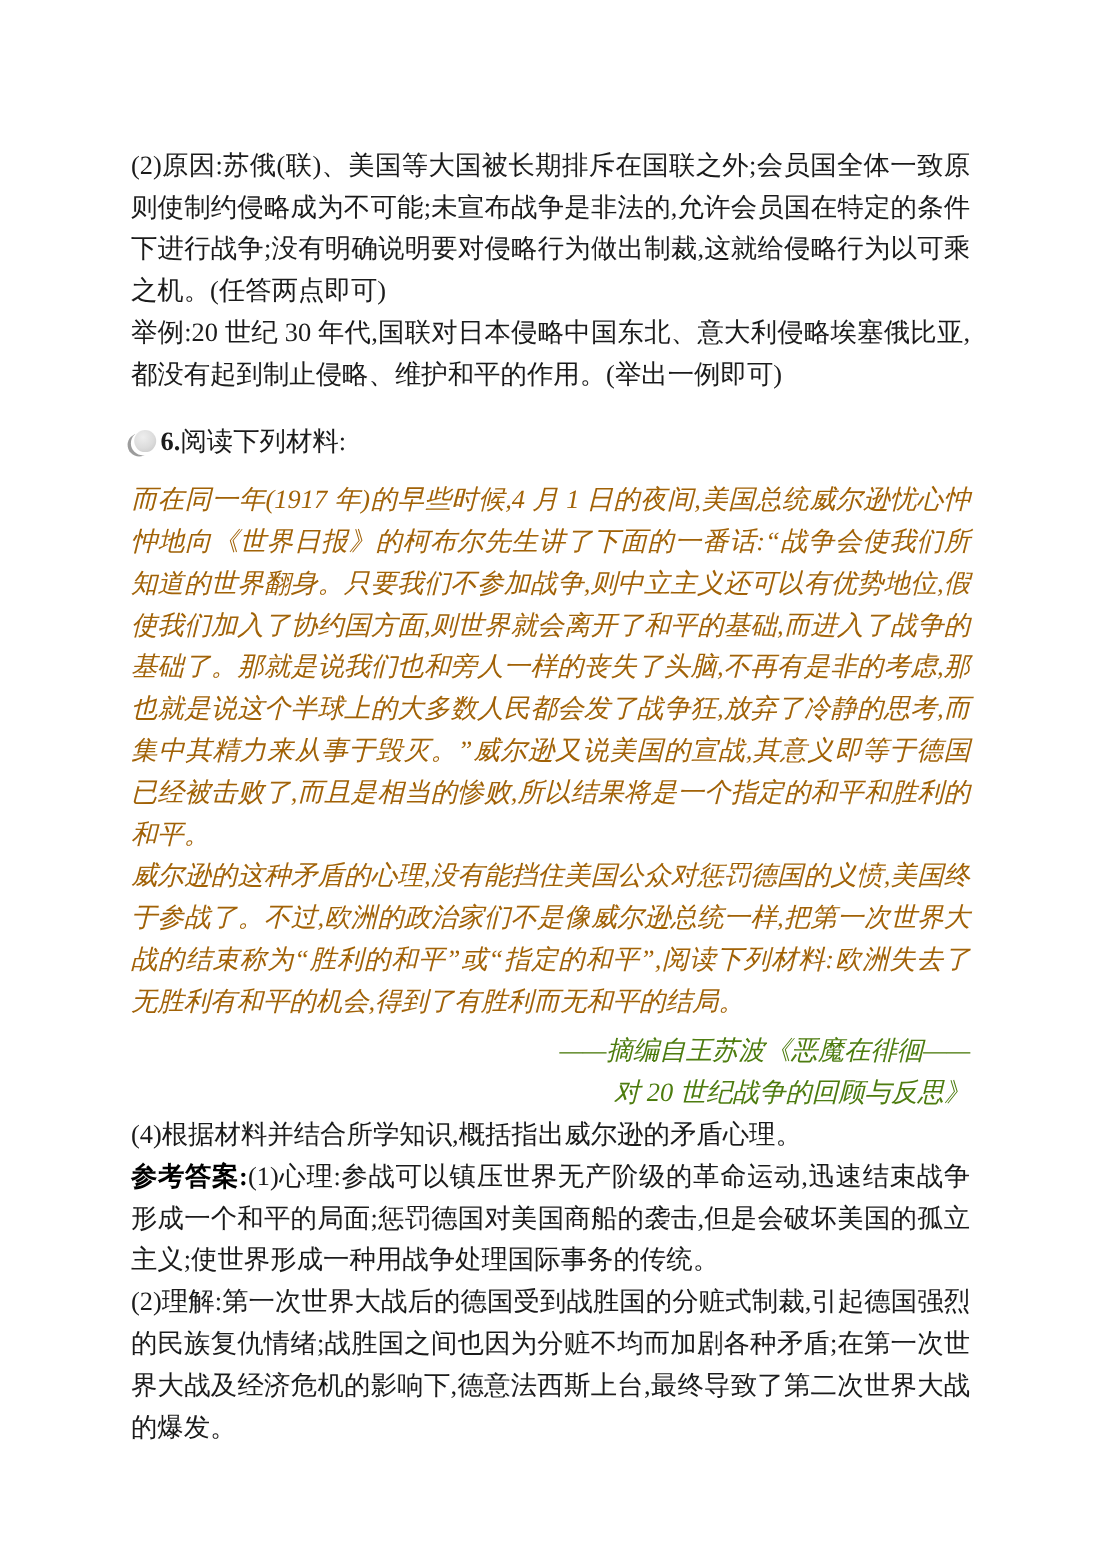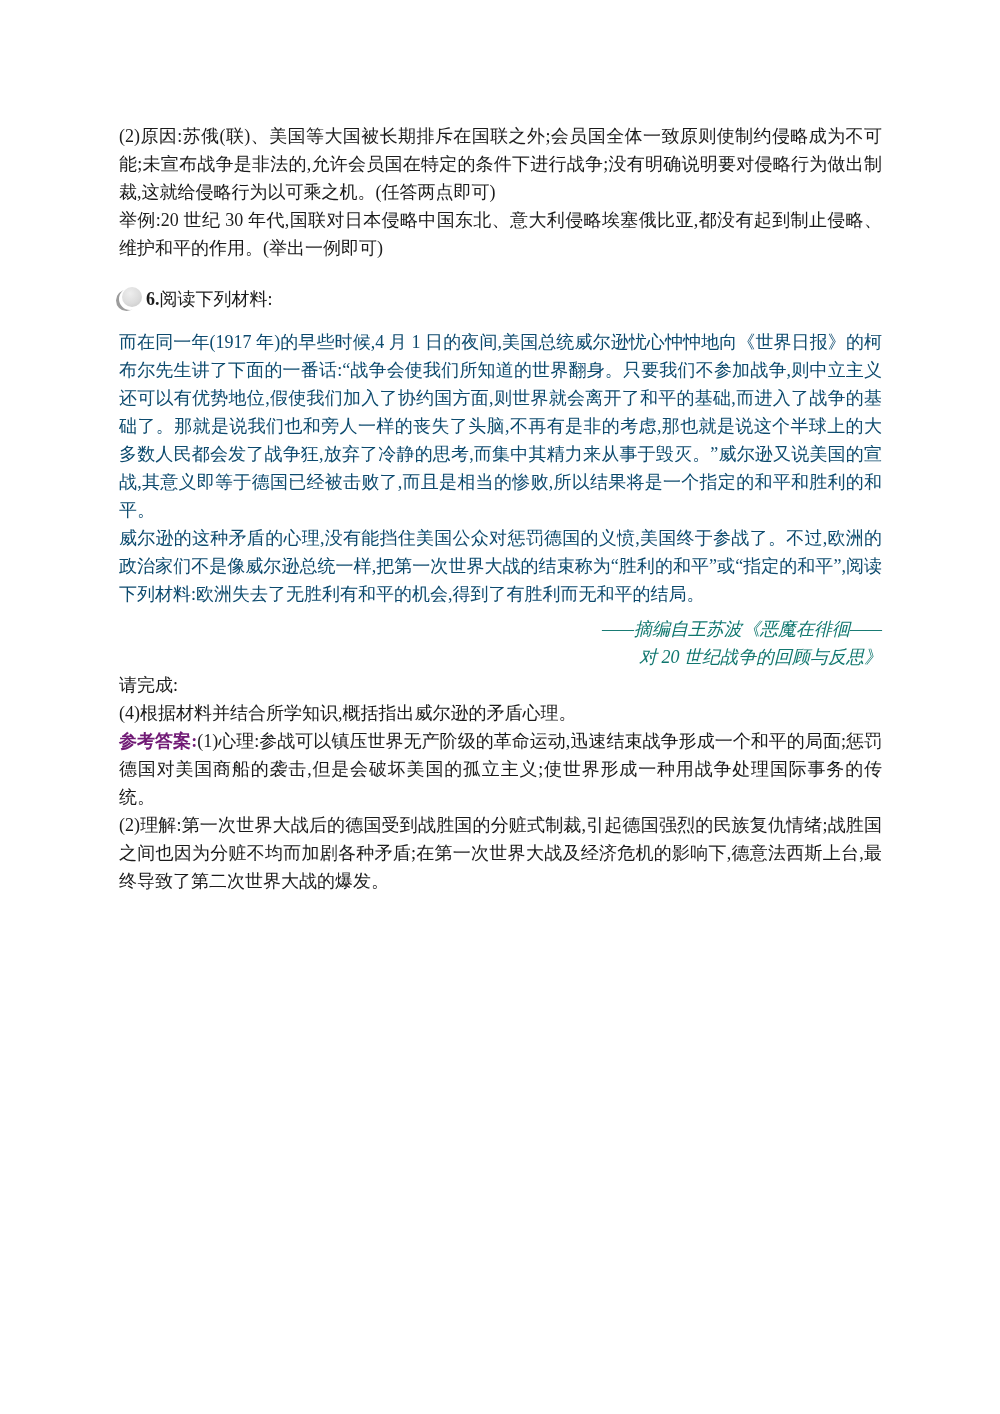--- a/index.html
+++ b/index.html
@@ -10,24 +10,24 @@
   body {
     width: 1000px;
     height: 1414px;
     position: relative;
     font-family: "Liberation Serif", "DejaVu Serif", serif;
     color: #1b1b1b;
   }
   .content {
     position: absolute;
     left: 119px;
-    top: 122px;
+    top: 132px;
     width: 763px;
-    font-size: 18px;
-    line-height: 28px;
+    font-size: 24px;
+    line-height: 38px;
     text-align: justify;
     text-justify: inter-ideograph;
   }
   p { margin: 0; }
   .body-text {}
   .q-heading {
     margin-top: 23px;
     white-space: nowrap;
   }
   .q-num {
@@ -66,32 +66,33 @@
     top: 0;
     width: 20px;
     height: 20px;
     border-radius: 50%;
     background: radial-gradient(circle at 40% 32%, #eeeeee 0%, #dcdcdc 55%, #c3c3c3 100%);
   }
   .material {
     margin-top: 15px;
   }
   .quote {
-    color: #0c4a6e;
+    font-style: italic;
+    color: #a16207;
   }
   .attribution-block {
     margin-top: 7px;
   }
   .attribution {
     text-align: right;
     font-style: italic;
-    color: #0f766e;
+    color: #4d7c0f;
   }
   .answer-label {
-    color: #701a75;
+    color: #000000;
     font-weight: bold;
   }
 </style>
 </head>
 <body>
 
 <div class="content">
 
   <p class="body-text">(2)原因:苏俄(联)、美国等大国被长期排斥在国联之外;会员国全体一致原则使制约侵略成为不可能;未宣布战争是非法的,允许会员国在特定的条件下进行战争;没有明确说明要对侵略行为做出制裁,这就给侵略行为以可乘之机。(任答两点即可)</p>
 
@@ -107,21 +108,20 @@
 
   <div class="material">
     <p class="quote">而在同一年(1917 年)的早些时候,4 月 1 日的夜间,美国总统威尔逊忧心忡忡地向《世界日报》的柯布尔先生讲了下面的一番话:“战争会使我们所知道的世界翻身。只要我们不参加战争,则中立主义还可以有优势地位,假使我们加入了协约国方面,则世界就会离开了和平的基础,而进入了战争的基础了。那就是说我们也和旁人一样的丧失了头脑,不再有是非的考虑,那也就是说这个半球上的大多数人民都会发了战争狂,放弃了冷静的思考,而集中其精力来从事于毁灭。”威尔逊又说美国的宣战,其意义即等于德国已经被击败了,而且是相当的惨败,所以结果将是一个指定的和平和胜利的和平。</p>
     <p class="quote">威尔逊的这种矛盾的心理,没有能挡住美国公众对惩罚德国的义愤,美国终于参战了。不过,欧洲的政治家们不是像威尔逊总统一样,把第一次世界大战的结束称为“胜利的和平”或“指定的和平”,阅读下列材料:欧洲失去了无胜利有和平的机会,得到了有胜利而无和平的结局。</p>
     <div class="attribution-block">
       <p class="attribution">——摘编自王苏波《恶魔在徘徊——</p>
       <p class="attribution">对 20 世纪战争的回顾与反思》</p>
     </div>
   </div>
 
-  <p class="body-text">请完成:</p>
 
   <p class="body-text">(4)根据材料并结合所学知识,概括指出威尔逊的矛盾心理。</p>
 
 
   <p class="body-text"><span class="answer-label">参考答案:</span><span>(1)心理:参战可以镇压世界无产阶级的革命运动,迅速结束战争形成一个和平的局面;惩罚德国对美国商船的袭击,但是会破坏美国的孤立主义;使世界形成一种用战争处理国际事务的传统。</span></p>
 
   <p class="body-text">(2)理解:第一次世界大战后的德国受到战胜国的分赃式制裁,引起德国强烈的民族复仇情绪;战胜国之间也因为分赃不均而加剧各种矛盾;在第一次世界大战及经济危机的影响下,德意法西斯上台,最终导致了第二次世界大战的爆发。</p>
 
 </div>
 

